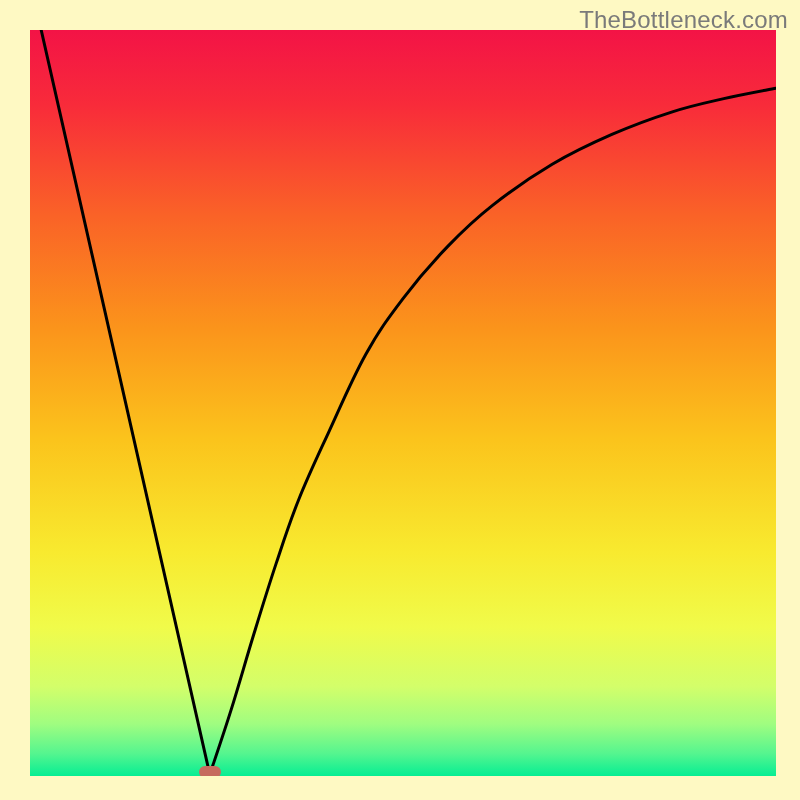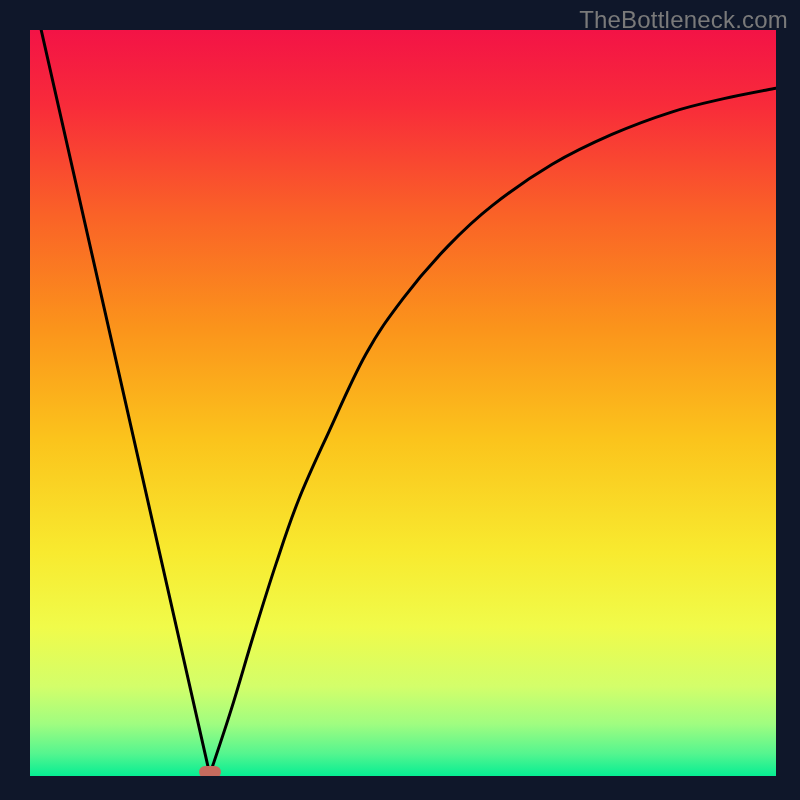--- a/index.html
+++ b/index.html
@@ -1,21 +1,21 @@
 <!DOCTYPE html>
 <html><head>
 <meta charset="utf-8">
 <style>
   * { margin: 0; padding: 0; box-sizing: border-box; }
   html, body { width: 800px; height: 800px; overflow: hidden; background: #fff; }
   .frame {
     position: relative;
     width: 800px;
     height: 800px;
-    background: #0f172a;
+    background: #fef9c3;
   }
   .plot-area {
     position: absolute;
     left: 30px;
     top: 30px;
     width: 746px;
     height: 746px;
     overflow: hidden;
   }
   .gradient-bg {

